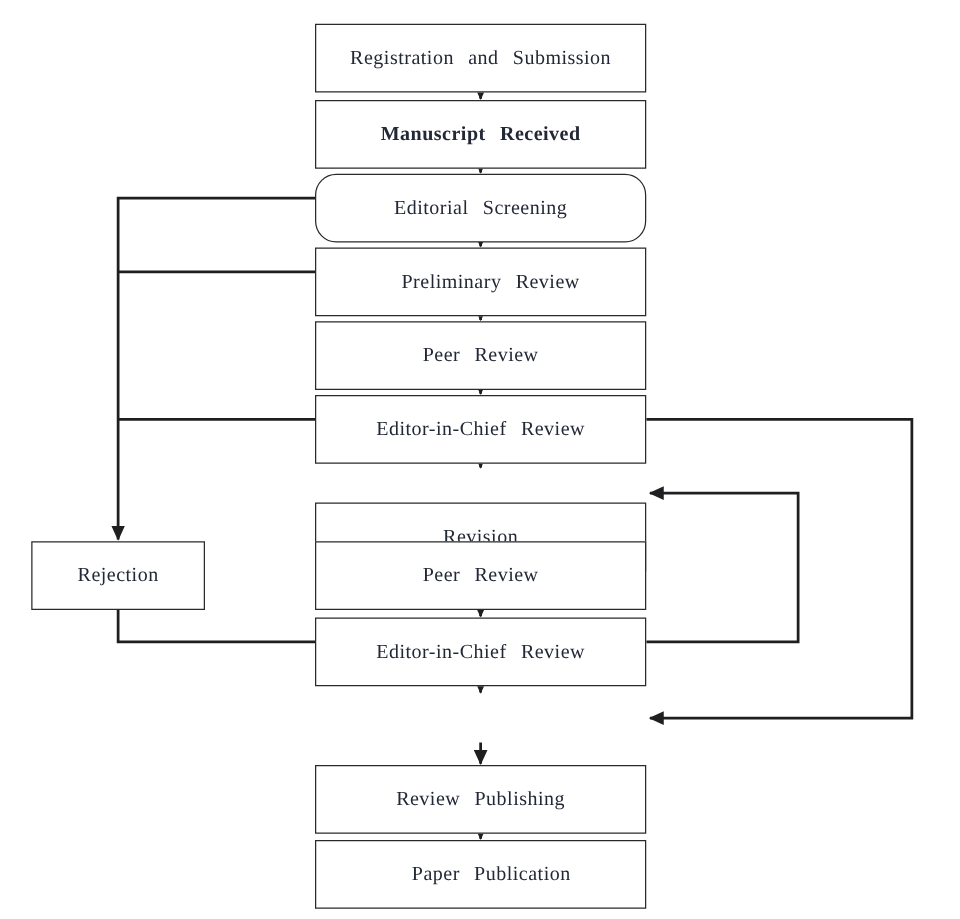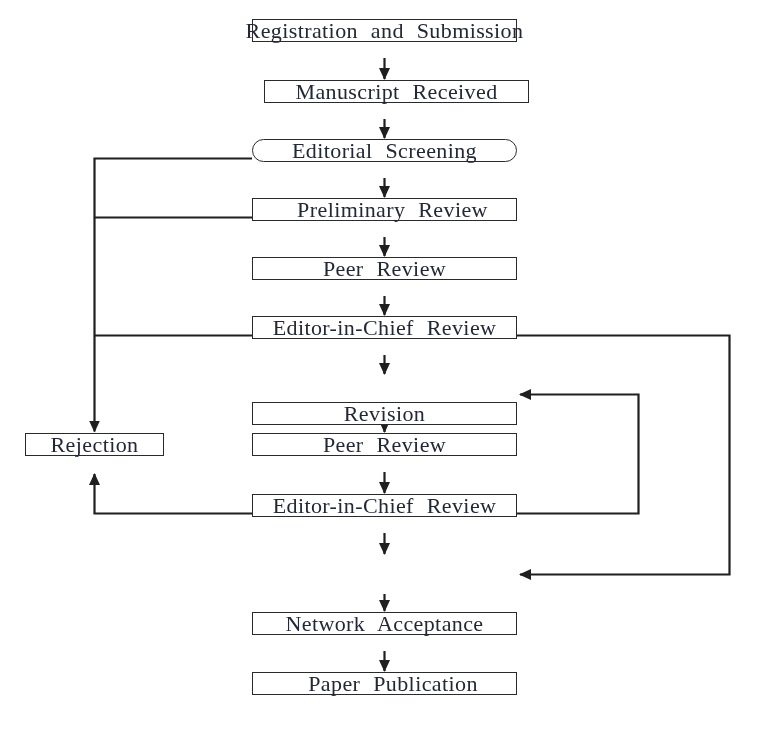--- a/index.html
+++ b/index.html
@@ -24,27 +24,27 @@
   }
   svg.wires path {
     fill: none;
     stroke: #1f1f22;
     stroke-width: 2.2;
   }
   .node {
     position: absolute;
     box-sizing: border-box;
     width: 265px;
-    height: 23px;
+    height: 55px;
     border: 1.5px solid #2a2a2c;
     background: #ffffff;
     display: flex;
     align-items: center;
     justify-content: center;
-    font-size: 22px;
+    font-size: 16px;
     color: #232836;
     letter-spacing: 0.4px;
     word-spacing: 7px;
     white-space: nowrap;
   }
   .node.side {
     width: 139px;
   }
 </style>
 </head>
@@ -76,21 +76,21 @@
     <path d="M252 335.5 H94.5"></path>
     <path d="M252 513.5 H94.5 V474" marker-end="url(#arw)"></path>
 
     <path d="M517 335.5 H729.5 V574.5 H520" marker-end="url(#arw)"></path>
     <path d="M517 513.5 H638.5 V394.5 H520" marker-end="url(#arw)"></path>
   </svg>
 
   <div class="node" style="left:252px;top:19px;">
     <span>Registration and Submission</span>
   </div>
-  <div class="node" style="left:264px;top:80px;">
+  <div class="node" style="left:252px;top:80px;font-weight:bold;">
     <span>Manuscript Received</span>
   </div>
   <div class="node" style="left:252px;top:139px;border-radius:17px;">
     <span>Editorial Screening</span>
   </div>
   <div class="node" style="left:252px;top:198px;padding-left:16px;">
     <span>Preliminary Review</span>
   </div>
   <div class="node" style="left:252px;top:257px;">
     <span>Peer Review</span>
@@ -101,21 +101,21 @@
   <div class="node" style="left:252px;top:369px;margin-top:33px;">
     <span>Revision</span>
   </div>
   <div class="node" style="left:252px;top:433px;">
     <span>Peer Review</span>
   </div>
   <div class="node" style="left:252px;top:494px;">
     <span>Editor-in-Chief Review</span>
   </div>
   <div class="node" style="left:252px;top:612px;">
-    <span>Network Acceptance</span>
+    <span>Review Publishing</span>
   </div>
   <div class="node" style="left:252px;top:672px;padding-left:17px;">
     <span>Paper Publication</span>
   </div>
 
   <div class="node side" style="left:25px;top:433px;text-align:right;">
     <span>Rejection</span>
   </div>
 
 </div>

